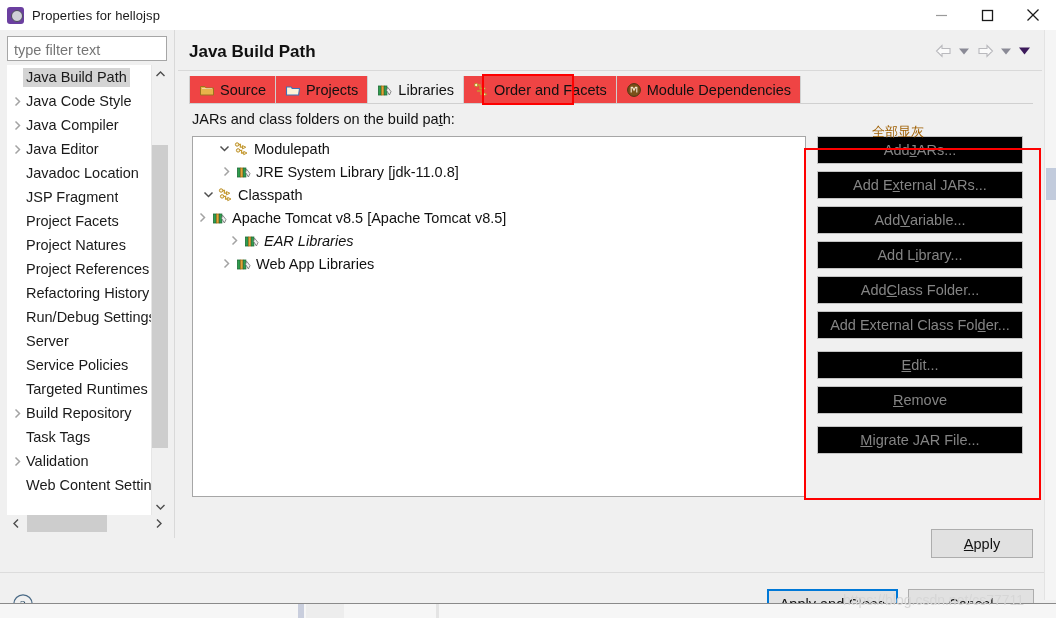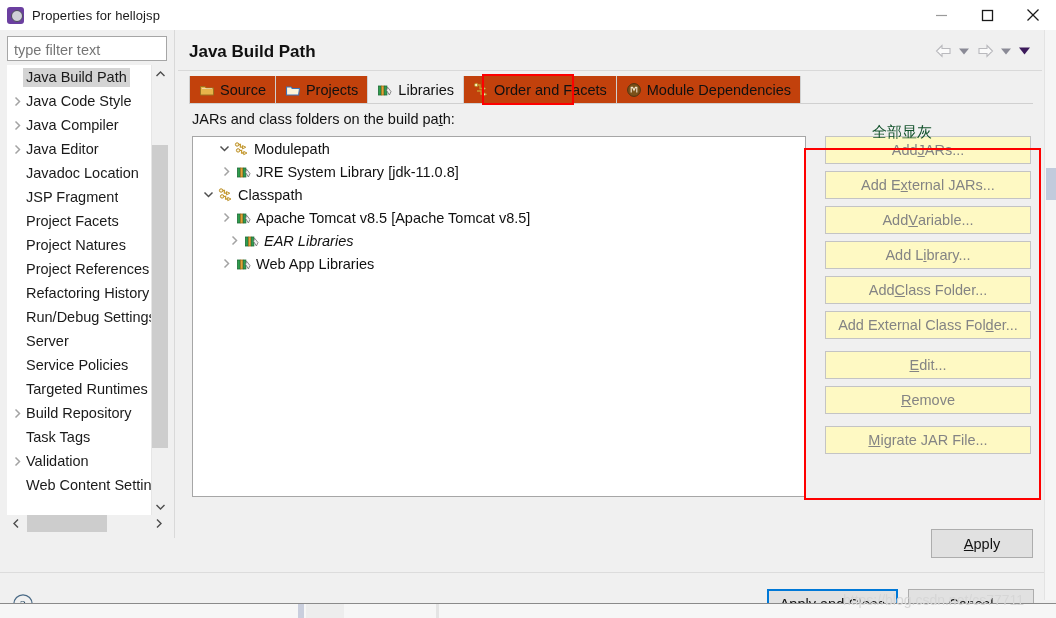--- a/index.html
+++ b/index.html
@@ -168,21 +168,21 @@
   .tabstrip {
     position: absolute; left: 11px; top: 44px;
     width: 844px; height: 27px;
     display: flex; align-items: flex-end;
   }
   .tab {
     height: 27px;
     display: flex; align-items: center; gap: 5px;
     padding: 0 9px;
     font-size: 14.5px; color: #111;
-    background: #c2410c;
+    background: #ef4444;
     border-right: 1px solid #d0d0d0;
     white-space: nowrap;
     position: relative;
   }
   .tab:first-child { border-left: 1px solid #d0d0d0; }
   .tab.active { background: #f0f0f0; }
   .tab-highlight {
     position: absolute;
     left: 304px; top: 42px;
     width: 92px; height: 31px;
@@ -227,45 +227,44 @@
   .lrow .licon { width: 17px; flex: none; display:flex; align-items:center; justify-content:center; }
 
   
   .btncol {
     position: absolute; left: 628px; top: 32px;
     width: 212px;
   }
   .pbtn {
     width: 206px; height: 28px;
     margin-bottom: 7px;
-    background: #fef9c3;
+    background: #000000;
     border: 1px solid #c4c4c4;
     color: #848484;
     font-size: 14.5px;
     font-family: "Liberation Sans", sans-serif;
     display: flex; align-items: center; justify-content: center;
     white-space: nowrap;
-    margin-left: 8px;
   }
   .pbtn u { text-decoration: underline; }
   .pbtn.gap { margin-top: 12px; }
 
   .redbox {
     position: absolute;
     left: 804px; top: 118px;
     width: 237px; height: 352px;
     border: 2.5px solid #fe0000;
     pointer-events: none;
     z-index: 6;
   }
   .redlabel {
     position: absolute;
     left: 872px; top: 93px;
-    color: #14532d;
-    font-size: 15px;
+    color: #a16207;
+    font-size: 13px;
     font-family: Liberation Mono, monospace;
     z-index: 7;
     white-space: nowrap;
   }
 
   
   .applyrow {
     position: absolute; left: 0; top: 497px;
     width: 864px; height: 34px;
   }
@@ -626,21 +625,21 @@
                   <path d="M3 3.5 L6.4 3.5 L6.4 6.2 L8.6 6.2" fill="none" stroke="#c79a2e" stroke-width="1.3"></path>
                   <circle cx="3.1" cy="3.5" r="1.7" fill="#fdf4d8" stroke="#b98c22" stroke-width="1"></circle>
                   <path d="M8.5 4.6 L11.8 6.2 L8.5 7.9 Z" fill="#fdf4d8" stroke="#b98c22" stroke-width=".9"></path>
                   <path d="M4 9.4 L7.6 9.4 L7.6 12 L9.8 12" fill="none" stroke="#c79a2e" stroke-width="1.3"></path>
                   <circle cx="4.1" cy="9.4" r="1.7" fill="#fdf4d8" stroke="#b98c22" stroke-width="1"></circle>
                   <path d="M9.7 10.4 L13 12 L9.7 13.7 Z" fill="#fdf4d8" stroke="#b98c22" stroke-width=".9"></path>
                 </svg>
               </span>
               <span style="margin-left: 4px;">Classpath</span>
             </div>
-            <div class="lrow" style="padding-left: 24px;">
+            <div class="lrow" style="">
               <span class="twisty">
                 <svg width="9" height="11" viewBox="0 0 9 11">
                   <polyline points="2.5,1.5 6.5,5.5 2.5,9.5" fill="none" stroke="#a3a3a3" stroke-width="1.5"></polyline>
                 </svg>
               </span>
               <span class="licon">
                 <svg class="ico" viewBox="0 0 16 16">
                   <rect x="1.5" y="4" width="2.6" height="9" fill="#2f9e4f" stroke="#1d6b35" stroke-width=".8"></rect>
                   <rect x="4.4" y="4" width="2.6" height="9" fill="#e2a33a" stroke="#9c6f18" stroke-width=".8"></rect>
                   <rect x="7.3" y="4" width="2.6" height="9" fill="#2f9e4f" stroke="#1d6b35" stroke-width=".8"></rect>

